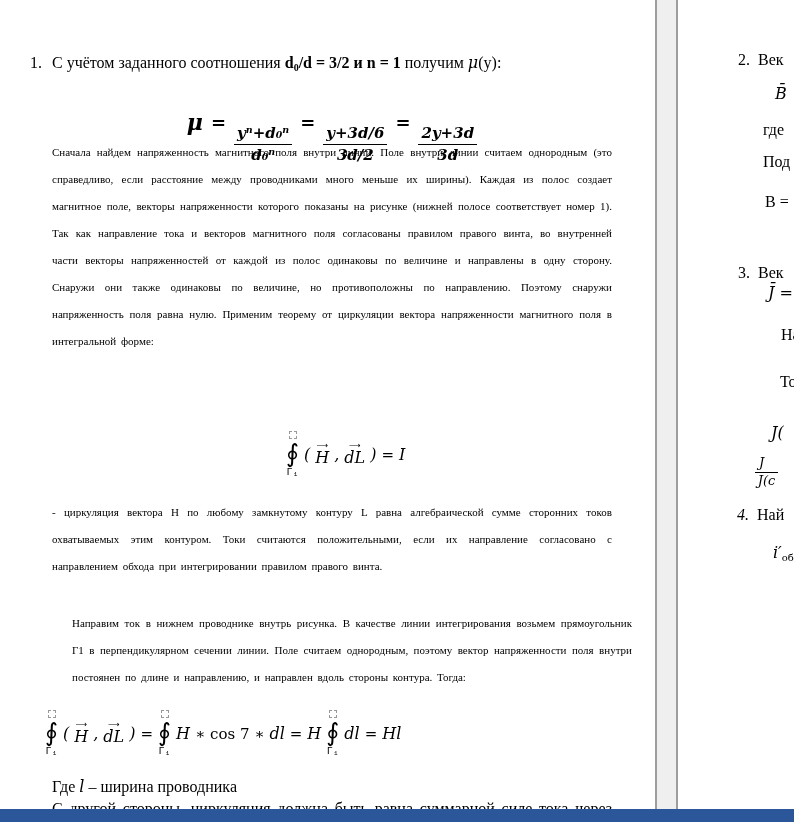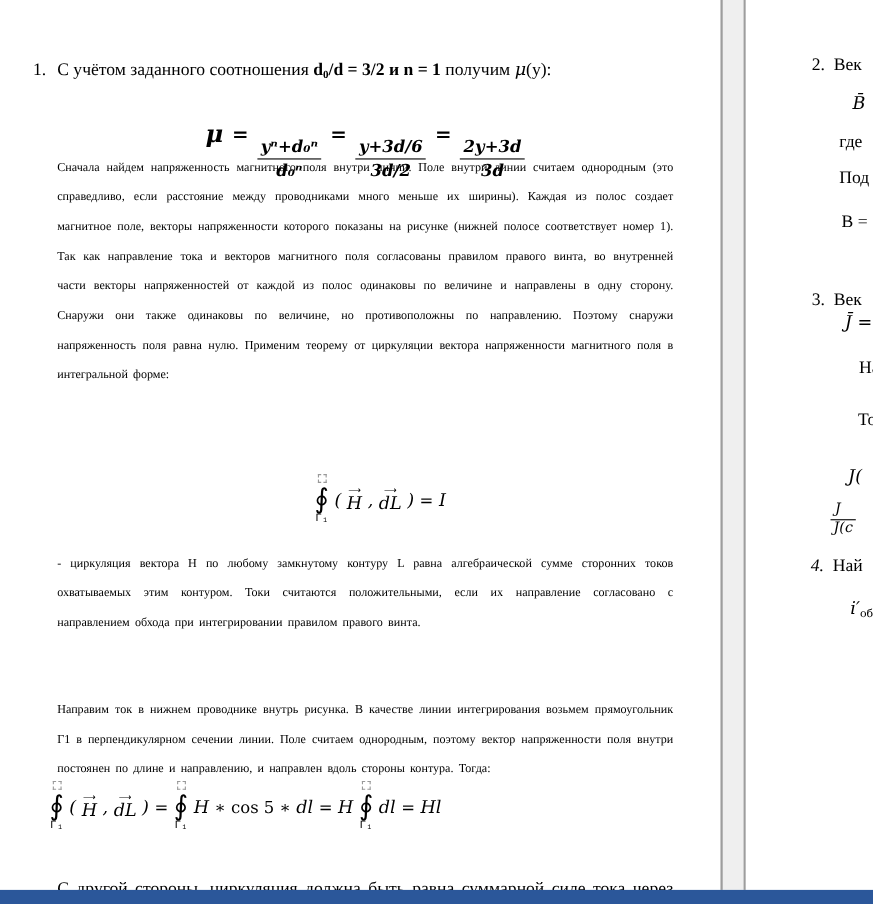--- a/index.html
+++ b/index.html
@@ -21,21 +21,21 @@
   
   .intro-line{position:absolute;left:30px;top:52px;width:590px;font-size:16px;line-height:21px;}
   .intro-num{display:inline-block;width:22px;}
   .b{font-weight:bold;}
   .it{font-style:italic;}
   .bsub{font-size:10px;vertical-align:-3px;font-weight:bold;}
   .para{position:absolute;left:52px;width:560px;text-align:justify;
         font-size:11px;line-height:27px;word-spacing:2px;}
   #para1{top:139px;}
   #para2{top:499px;}
-  #para3{top:632px;}
+  #para3{top:610px;margin-left:20px;}
   .line-plain{position:absolute;left:52px;font-size:16px;line-height:21px;}
   #line-width{top:776px;}
   #line-cut{top:798px;width:560px;text-align:justify;text-align-last:justify;}
 
   
   .math{font-family:"DejaVu Serif",serif;}
   .formula-mu-wrap{position:absolute;left:52px;top:80px;width:560px;
                    display:flex;justify-content:center;}
   .formula-mu{display:flex;align-items:center;gap:8px;font-weight:bold;font-style:italic;}
   .mu-big{font-size:22px;font-family:"DejaVu Serif",serif;}
@@ -140,34 +140,37 @@
       <span class="vec-base">dL</span>
     </span>
     <span class="mx">)</span>
     <span class="mupr">=</span>
     <span class="intc">
       <span class="ph-box"></span>
       <span class="oint">∮</span>
       <span class="oint-sub">Γ₁</span>
     </span>
     <span class="mx">H</span>
-    <span class="mupr">∗ cos 5 ∗</span>
+    <span class="mupr">∗ cos 7 ∗</span>
     <span class="mx">dl</span>
     <span class="mupr">=</span>
     <span class="mx">H</span>
     <span class="intc">
       <span class="ph-box"></span>
       <span class="oint">∮</span>
       <span class="oint-sub">Γ₁</span>
     </span>
     <span class="mx">dl</span>
     <span class="mupr">=</span>
     <span class="mx">Hl</span>
   </div>
 
+  <div class="line-plain" id="line-width">
+    <span>Где </span><span class="it math">l</span><span> – ширина проводника</span>
+  </div>
 
   <div class="line-plain" id="line-cut">С другой стороны, циркуляция должна быть равна суммарной силе тока через</div>
 </div>
 
 <div class="page-gap"></div>
 
 <div class="page page-right">
   <div class="frag" style="left:60px;top:50px;">
     <span>2.</span><span class="gap8"></span><span>Век</span>
   </div>

